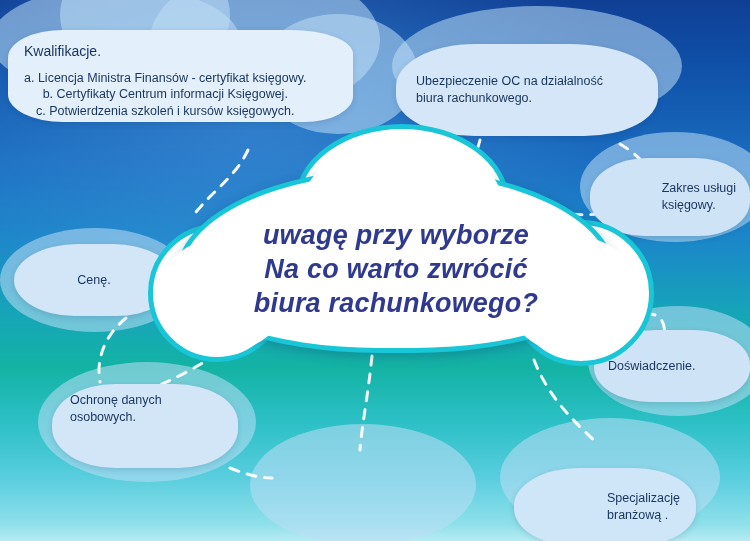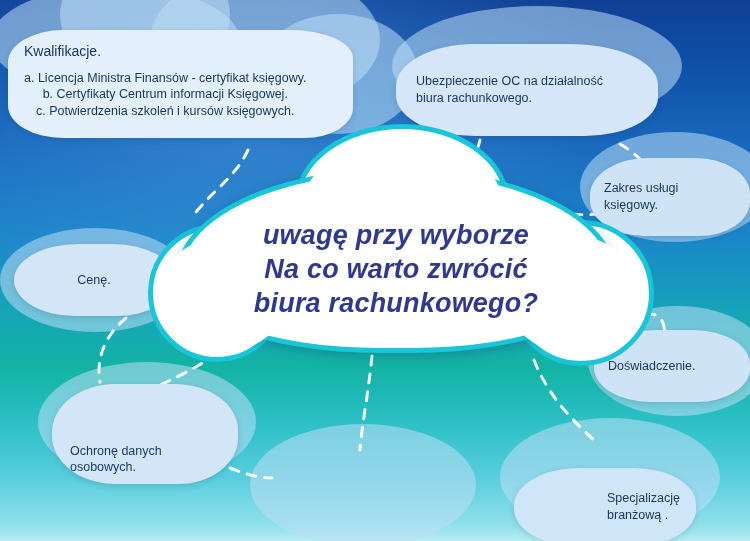--- a/index.html
+++ b/index.html
@@ -116,21 +116,21 @@
     fill: none;
     stroke: #ffffff;
     stroke-width: 3;
     stroke-dasharray: 9 9;
     stroke-linecap: round;
     opacity: 0.95;
   }
 
   
   #b-kwalifikacje {
-    left: 8px; top: 30px; width: 345px; height: 108px;
+    left: 8px; top: 30px; width: 345px; height: 92px;
     background: #e3effb;
     border-radius: 16% 18% 14% 16% / 30% 26% 28% 30%;
     z-index: 5;
     padding: 12px 16px;
     align-items: flex-start;
     justify-content: flex-start;
   }
   #b-kwalifikacje .txt { font-size: 12.5px; }
   #b-kwalifikacje .hd {
     font-size: 14px;
@@ -148,21 +148,21 @@
     align-items: center;
     justify-content: flex-start;
   }
   #b-zakres {
     left: 590px; top: 158px; width: 160px; height: 78px;
     background: #cfe3f7;
     border-radius: 36% 34% 32% 34% / 48% 46% 44% 46%;
     z-index: 5;
     padding: 24px 14px;
     align-items: center;
-    justify-content: flex-start;
+    justify-content: flex-end;
   }
   #b-doswiadczenie {
     left: 594px; top: 330px; width: 156px; height: 72px;
     background: #cfe3f7;
     border-radius: 40% 36% 34% 36% / 50% 48% 46% 48%;
     z-index: 5;
     padding: 8px 14px;
     align-items: center;
     justify-content: flex-start;
   }
@@ -179,26 +179,26 @@
   #b-organizacje {
     left: 262px; top: 448px; width: 192px; height: 80px;
     background: #cfe3f7;
     border-radius: 34% 34% 32% 34% / 48% 46% 46% 48%;
     z-index: 5;
     padding: 8px 18px;
     align-items: center;
     justify-content: flex-start;
   }
   #b-ochrone {
-    left: 52px; top: 384px; width: 186px; height: 100px;
+    left: 52px; top: 384px; width: 186px; height: 84px;
     background: #d3e6f8;
     border-radius: 34% 34% 32% 34% / 48% 46% 46% 48%;
     z-index: 5;
     padding: 8px 18px;
-    align-items: flex-end;
+    align-items: flex-start;
     justify-content: flex-start;
   }
   #b-cene {
     left: 14px; top: 244px; width: 160px; height: 72px;
     background: #d3e6f8;
     border-radius: 40% 38% 36% 38% / 50% 48% 46% 50%;
     z-index: 5;
     padding: 8px 14px;
     align-items: center;
     justify-content: center;

